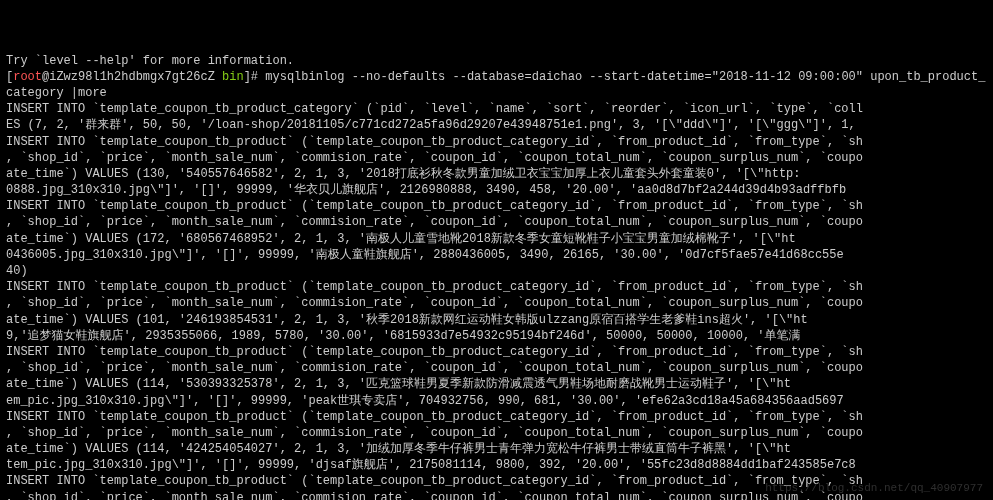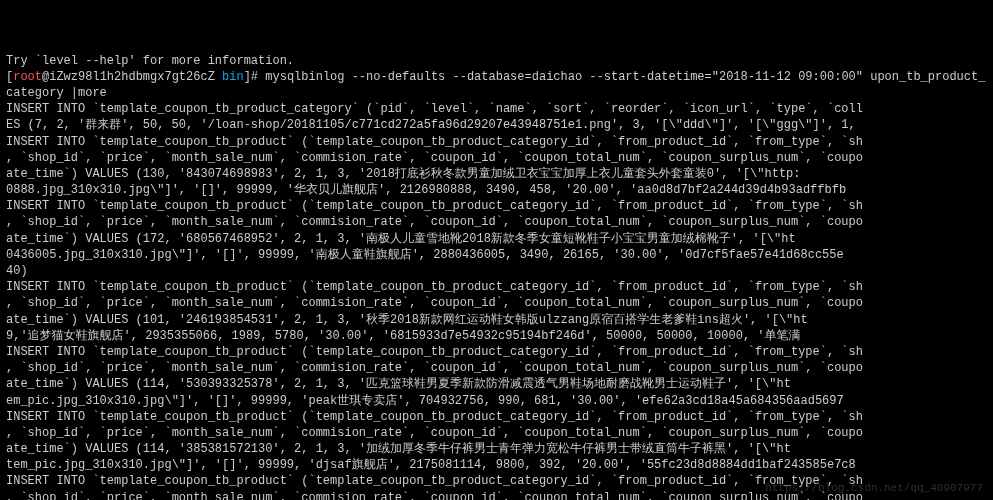--- a/index.html
+++ b/index.html
@@ -12,21 +12,21 @@
     line-height: 1.35;
     white-space: pre-wrap;
     word-break: break-all;
     width: 993px;
     height: 500px;
     box-sizing: border-box;
     overflow: hidden;
   }
   .root { color: #ff5555; }
   .host { color: #ccc; }
-  .bin { color: #0ea5e9; }
+  .bin { color: #84cc16; }
   .prompt { color: #ccc; }
   .cmd { color: #ccc; }
   .out { color: #ccc; }
   .watermark {
     position: fixed;
     right: 10px;
     bottom: 4px;
     color: #666;
     opacity: 0.45;
     font-size: 11px;
@@ -35,38 +35,38 @@
 </head>
 <body>
 
 
 <span class="out">Try `level --help' for more information.</span>
 [<span class="root">root</span><span class="host">@</span><span class="host">iZwz98l1h2hdbmgx7gt26cZ</span> <span class="bin">bin</span><span class="prompt">]#</span> <span class="cmd">mysqlbinlog --no-defaults --database=daichao --start-datetime="2018-11-12 09:00:00" upon_tb_product_category |more</span>
 <span class="out">INSERT INTO `template_coupon_tb_product_category` (`pid`, `level`, `name`, `sort`, `reorder`, `icon_url`, `type`, `coll</span>
 <span class="out">ES (7, 2, '群来群', 50, 50, '/loan-shop/20181105/c771cd272a5fa96d29207e43948751e1.png', 3, '[\"ddd\"]', '[\"ggg\"]', 1,</span>
 <span class="out">INSERT INTO `template_coupon_tb_product` (`template_coupon_tb_product_category_id`, `from_product_id`, `from_type`, `sh</span>
 <span class="out">, `shop_id`, `price`, `month_sale_num`, `commision_rate`, `coupon_id`, `coupon_total_num`, `coupon_surplus_num`, `coupo</span>
-<span class="out">ate_time`) VALUES (130, '843074698983', 2, 1, 3, '2018打底衫秋冬款男童加绒卫衣宝宝加厚上衣儿童套头外套童装0', '[\"http:</span>
+<span class="out">ate_time`) VALUES (130, '540557646582', 2, 1, 3, '2018打底衫秋冬款男童加绒卫衣宝宝加厚上衣儿童套头外套童装0', '[\"http:</span>
 <span class="out">0888.jpg_310x310.jpg\"]', '[]', 99999, '华衣贝儿旗舰店', 2126980888, 3490, 458, '20.00', 'aa0d8d7bf2a244d39d4b93adffbfb</span>
 <span class="out">INSERT INTO `template_coupon_tb_product` (`template_coupon_tb_product_category_id`, `from_product_id`, `from_type`, `sh</span>
 <span class="out">, `shop_id`, `price`, `month_sale_num`, `commision_rate`, `coupon_id`, `coupon_total_num`, `coupon_surplus_num`, `coupo</span>
 <span class="out">ate_time`) VALUES (172, '680567468952', 2, 1, 3, '南极人儿童雪地靴2018新款冬季女童短靴鞋子小宝宝男童加绒棉靴子', '[\"ht</span>
 <span class="out">0436005.jpg_310x310.jpg\"]', '[]', 99999, '南极人童鞋旗舰店', 2880436005, 3490, 26165, '30.00', '0d7cf5fae57e41d68cc55e</span>
 <span class="out">40)</span>
 <span class="out">INSERT INTO `template_coupon_tb_product` (`template_coupon_tb_product_category_id`, `from_product_id`, `from_type`, `sh</span>
 <span class="out">, `shop_id`, `price`, `month_sale_num`, `commision_rate`, `coupon_id`, `coupon_total_num`, `coupon_surplus_num`, `coupo</span>
 <span class="out">ate_time`) VALUES (101, '246193854531', 2, 1, 3, '秋季2018新款网红运动鞋女韩版ulzzang原宿百搭学生老爹鞋ins超火', '[\"ht</span>
 <span class="out">9,'追梦猫女鞋旗舰店', 2935355066, 1989, 5780, '30.00', '6815933d7e54932c95194bf246d', 50000, 50000, 10000, '单笔满</span>
 <span class="out">INSERT INTO `template_coupon_tb_product` (`template_coupon_tb_product_category_id`, `from_product_id`, `from_type`, `sh</span>
 <span class="out">, `shop_id`, `price`, `month_sale_num`, `commision_rate`, `coupon_id`, `coupon_total_num`, `coupon_surplus_num`, `coupo</span>
 <span class="out">ate_time`) VALUES (114, '530393325378', 2, 1, 3, '匹克篮球鞋男夏季新款防滑减震透气男鞋场地耐磨战靴男士运动鞋子', '[\"ht</span>
 <span class="out">em_pic.jpg_310x310.jpg\"]', '[]', 99999, 'peak世琪专卖店', 704932756, 990, 681, '30.00', 'efe62a3cd18a45a684356aad5697</span>
 <span class="out">INSERT INTO `template_coupon_tb_product` (`template_coupon_tb_product_category_id`, `from_product_id`, `from_type`, `sh</span>
 <span class="out">, `shop_id`, `price`, `month_sale_num`, `commision_rate`, `coupon_id`, `coupon_total_num`, `coupon_surplus_num`, `coupo</span>
-<span class="out">ate_time`) VALUES (114, '385381572130', 2, 1, 3, '加绒加厚冬季牛仔裤男士青年弹力宽松牛仔裤男士带绒直筒牛子裤黑', '[\"ht</span>
+<span class="out">ate_time`) VALUES (114, '424254054027', 2, 1, 3, '加绒加厚冬季牛仔裤男士青年弹力宽松牛仔裤男士带绒直筒牛子裤黑', '[\"ht</span>
 <span class="out">tem_pic.jpg_310x310.jpg\"]', '[]', 99999, 'djsaf旗舰店', 2175081114, 9800, 392, '20.00', '55fc23d8d8884dd1baf243585e7c8</span>
 <span class="out">INSERT INTO `template_coupon_tb_product` (`template_coupon_tb_product_category_id`, `from_product_id`, `from_type`, `sh</span>
 <span class="out">, `shop_id`, `price`, `month_sale_num`, `commision_rate`, `coupon_id`, `coupon_total_num`, `coupon_surplus_num`, `coupo</span>
 
 
 
 
 
 <div class="watermark">https://blog.csdn.net/qq_40907977</div>
 

